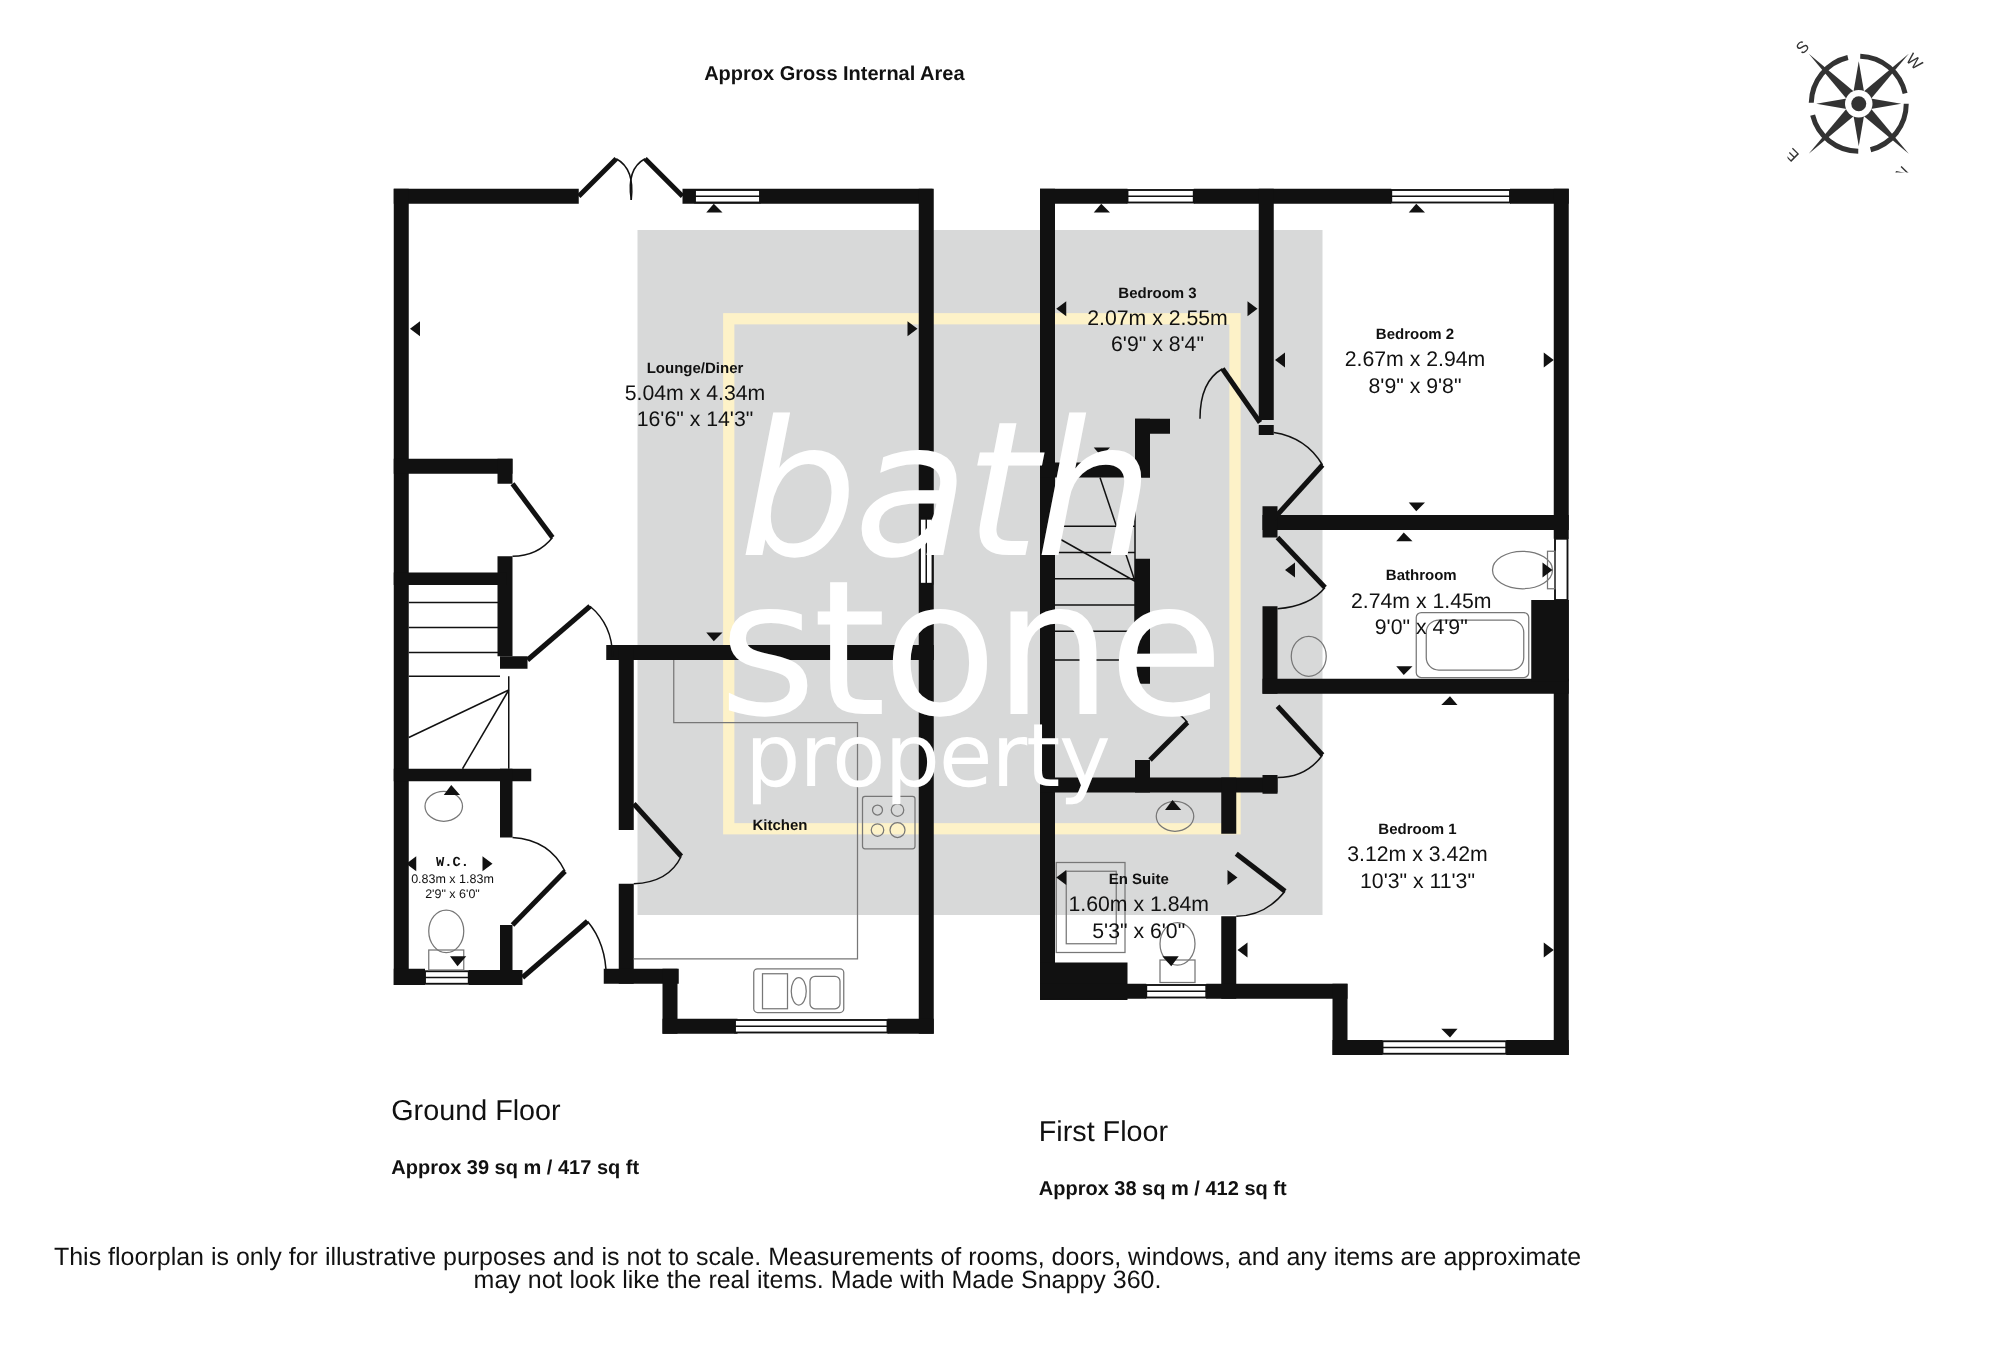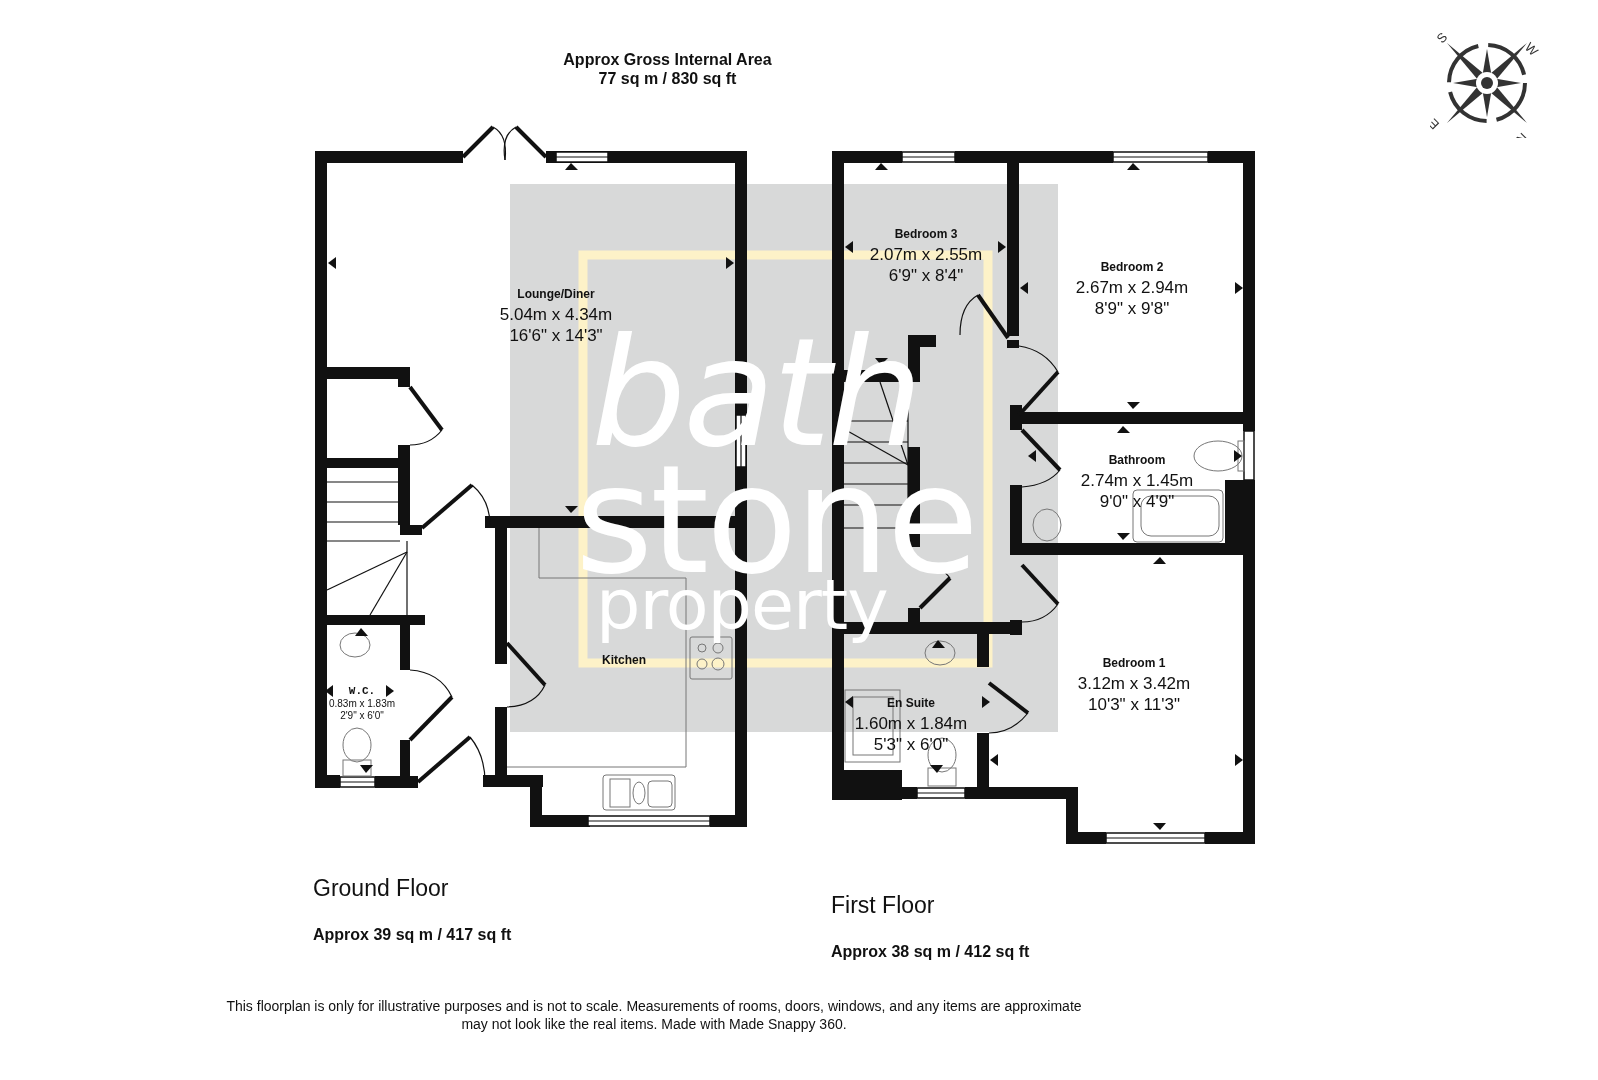--- a/index.html
+++ b/index.html
@@ -9,29 +9,28 @@
   .hdr { left:0; width:1345px; top:50px; text-align:center; font-weight:bold; font-size:16px; line-height:19px; }
   .hdr div { padding-right:10px; }
   svg.plan { position:absolute; left:0; top:0; }
   .room-label { position:absolute; text-align:center; white-space:nowrap; transform:translateX(-50%); }
   .room-label .nm { font-weight:bold; font-size:12px; line-height:20px; }
   .room-label .dm { font-size:17px; line-height:21px; }
   .room-label.small .nm { font-size:11px; line-height:13px;font-family:Liberation Mono, monospace; }
   .room-label.small .dm { font-size:10px; line-height:12px; }
   .floor-title { font-size:23px; line-height:26px; }
   .floor-area { font-weight:bold; font-size:16px; line-height:20px; margin-top:24px; }
-  .disclaimer { left:0; width:1308px; top:997px; text-align:center; font-size:14px; line-height:18px; color:#111; }
+  .disclaimer { left:0; width:1308px; top:997px; text-align:center; font-size:20px; line-height:18px; color:#111; }
   .wm { position:absolute; color:#ffffff; font-family:"DejaVu Sans", sans-serif; font-weight:normal; letter-spacing:-3px; }
 </style>
 </head>
 <body>
 
 <div class="abs hdr">
   <div>Approx Gross Internal Area</div>
-  <div>77 sq m / 830 sq ft</div>
 </div>
 
 <svg class="abs" style="left:1430px;top:28px" width="110" height="110" viewBox="0 0 110 110">
   <g transform="translate(57,55)">
     <circle r="38" fill="none" stroke="#333" stroke-width="4" stroke-dasharray="50 10"></circle>
     <g fill="#333">
       <polygon points="0,-34 5,-5 0,0 -5,-5"></polygon>
       <polygon points="0,34 5,5 0,0 -5,5"></polygon>
       <polygon points="-34,0 -5,-5 0,0 -5,5"></polygon>
       <polygon points="34,0 5,-5 0,0 5,5"></polygon>

